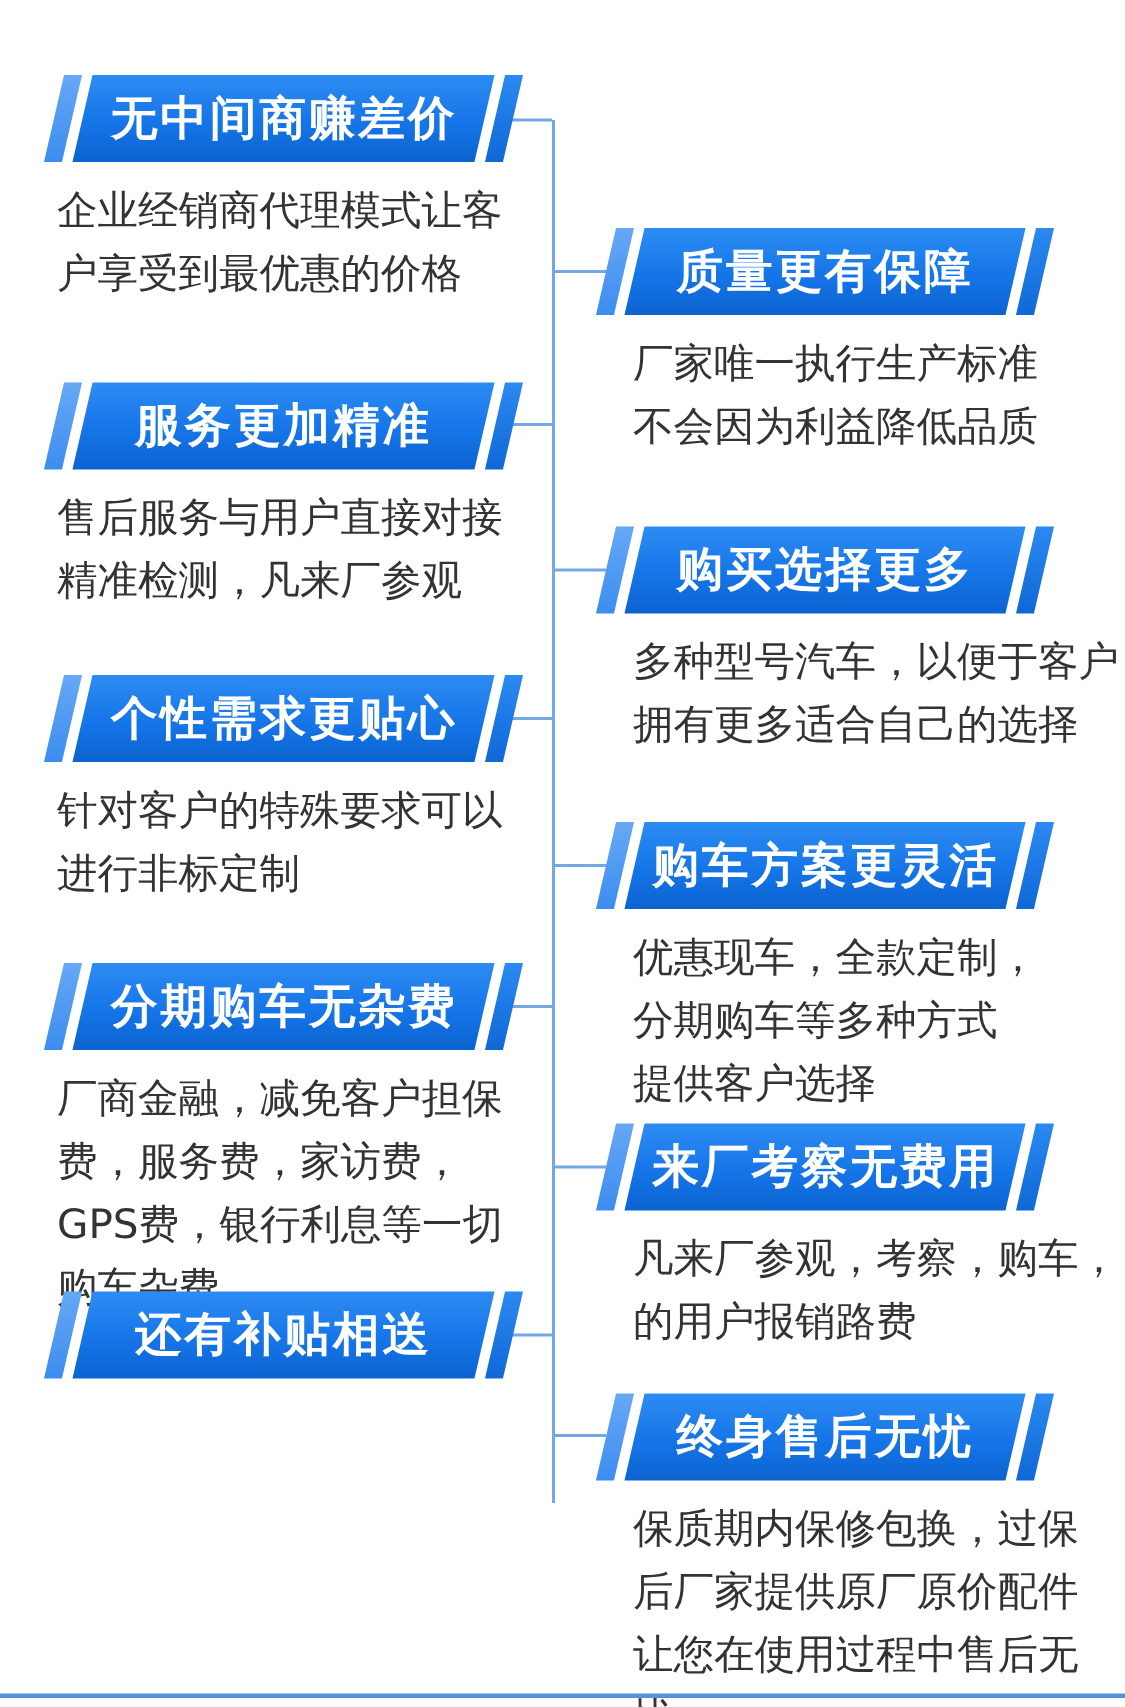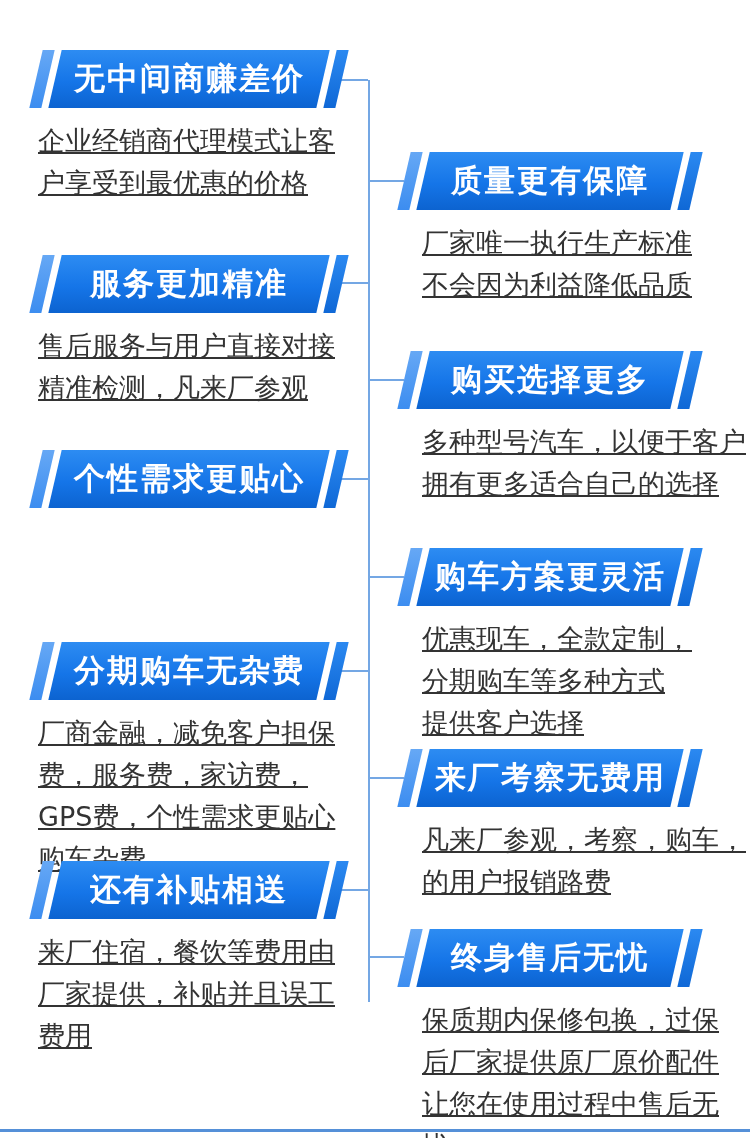--- a/index.html
+++ b/index.html
@@ -15,21 +15,21 @@
   .ribbon{display:flex;align-items:stretch;height:58px;transform:skewX(-13deg);}
   .left-col .ribbon{width:306px;}
   .right-col .ribbon{width:292px;}
   .sliver{flex:0 0 12px;margin-right:7px;}
   .sliver.left-acc{background:linear-gradient(180deg,#66a8f5 0%,#3c8df0 100%);}
   .sliver.right-acc{margin-right:0;margin-left:7px;background:linear-gradient(180deg,#2b89f1 0%,#0f68d6 100%);}
   .bar{flex:1 1 auto;background:linear-gradient(180deg,#2d8cf2 0%,#1575e8 55%,#0c63d0 100%);display:flex;align-items:center;justify-content:center;}
   .bar-text{display:block;transform:skewX(13deg);color:#ffffff;font-size:31px;font-weight:bold;letter-spacing:2px;white-space:nowrap;}
 
   
-  .desc{margin-top:12px;padding-left:2px;font-size:27px;line-height:42px;color:#333333;white-space:pre-line;text-decoration:underline;}
+  .desc{margin-top:12px;padding-left:2px;font-size:27px;line-height:42px;color:#333333;white-space:pre-line;}
   .left-col .desc{width:340px;}
   .right-col .desc{width:330px;margin-left:16px;}
 
   
   .l1{top:50px;}  .l2{top:255px;} .l3{top:450px;} .l4{top:642px;} .l5{top:861px;}
   .r1{top:152px;} .r2{top:351px;} .r3{top:548px;} .r4{top:749px;} .r5{top:929px;}
 
   
   .vline{position:absolute;left:368px;top:80px;width:2px;height:922px;background:#74a7e4;}
   .hline{position:absolute;height:2px;background:#74a7e4;}
@@ -82,47 +82,46 @@
   </div>
 
   <div class="item left-col l3">
     <div class="ribbon">
       <span class="sliver left-acc"></span>
       <span class="bar">
           <span class="bar-text">个性需求更贴心</span>
         </span>
       <span class="sliver right-acc"></span>
     </div>
+    <div class="desc">针对客户的特殊要求可以
+进行非标定制</div>
   </div>
 
   <div class="item left-col l4">
     <div class="ribbon">
       <span class="sliver left-acc"></span>
       <span class="bar">
           <span class="bar-text">分期购车无杂费</span>
         </span>
       <span class="sliver right-acc"></span>
     </div>
     <div class="desc">厂商金融，减免客户担保
 费，服务费，家访费，
-GPS费，个性需求更贴心
+GPS费，银行利息等一切
 购车杂费</div>
   </div>
 
   <div class="item left-col l5">
     <div class="ribbon">
       <span class="sliver left-acc"></span>
       <span class="bar">
           <span class="bar-text">还有补贴相送</span>
         </span>
       <span class="sliver right-acc"></span>
     </div>
-    <div class="desc">来厂住宿，餐饮等费用由
-厂家提供，补贴并且误工
-费用</div>
   </div>
 
   <div class="item right-col r1">
     <div class="ribbon">
       <span class="sliver left-acc"></span>
       <span class="bar">
           <span class="bar-text">质量更有保障</span>
         </span>
       <span class="sliver right-acc"></span>
     </div>

